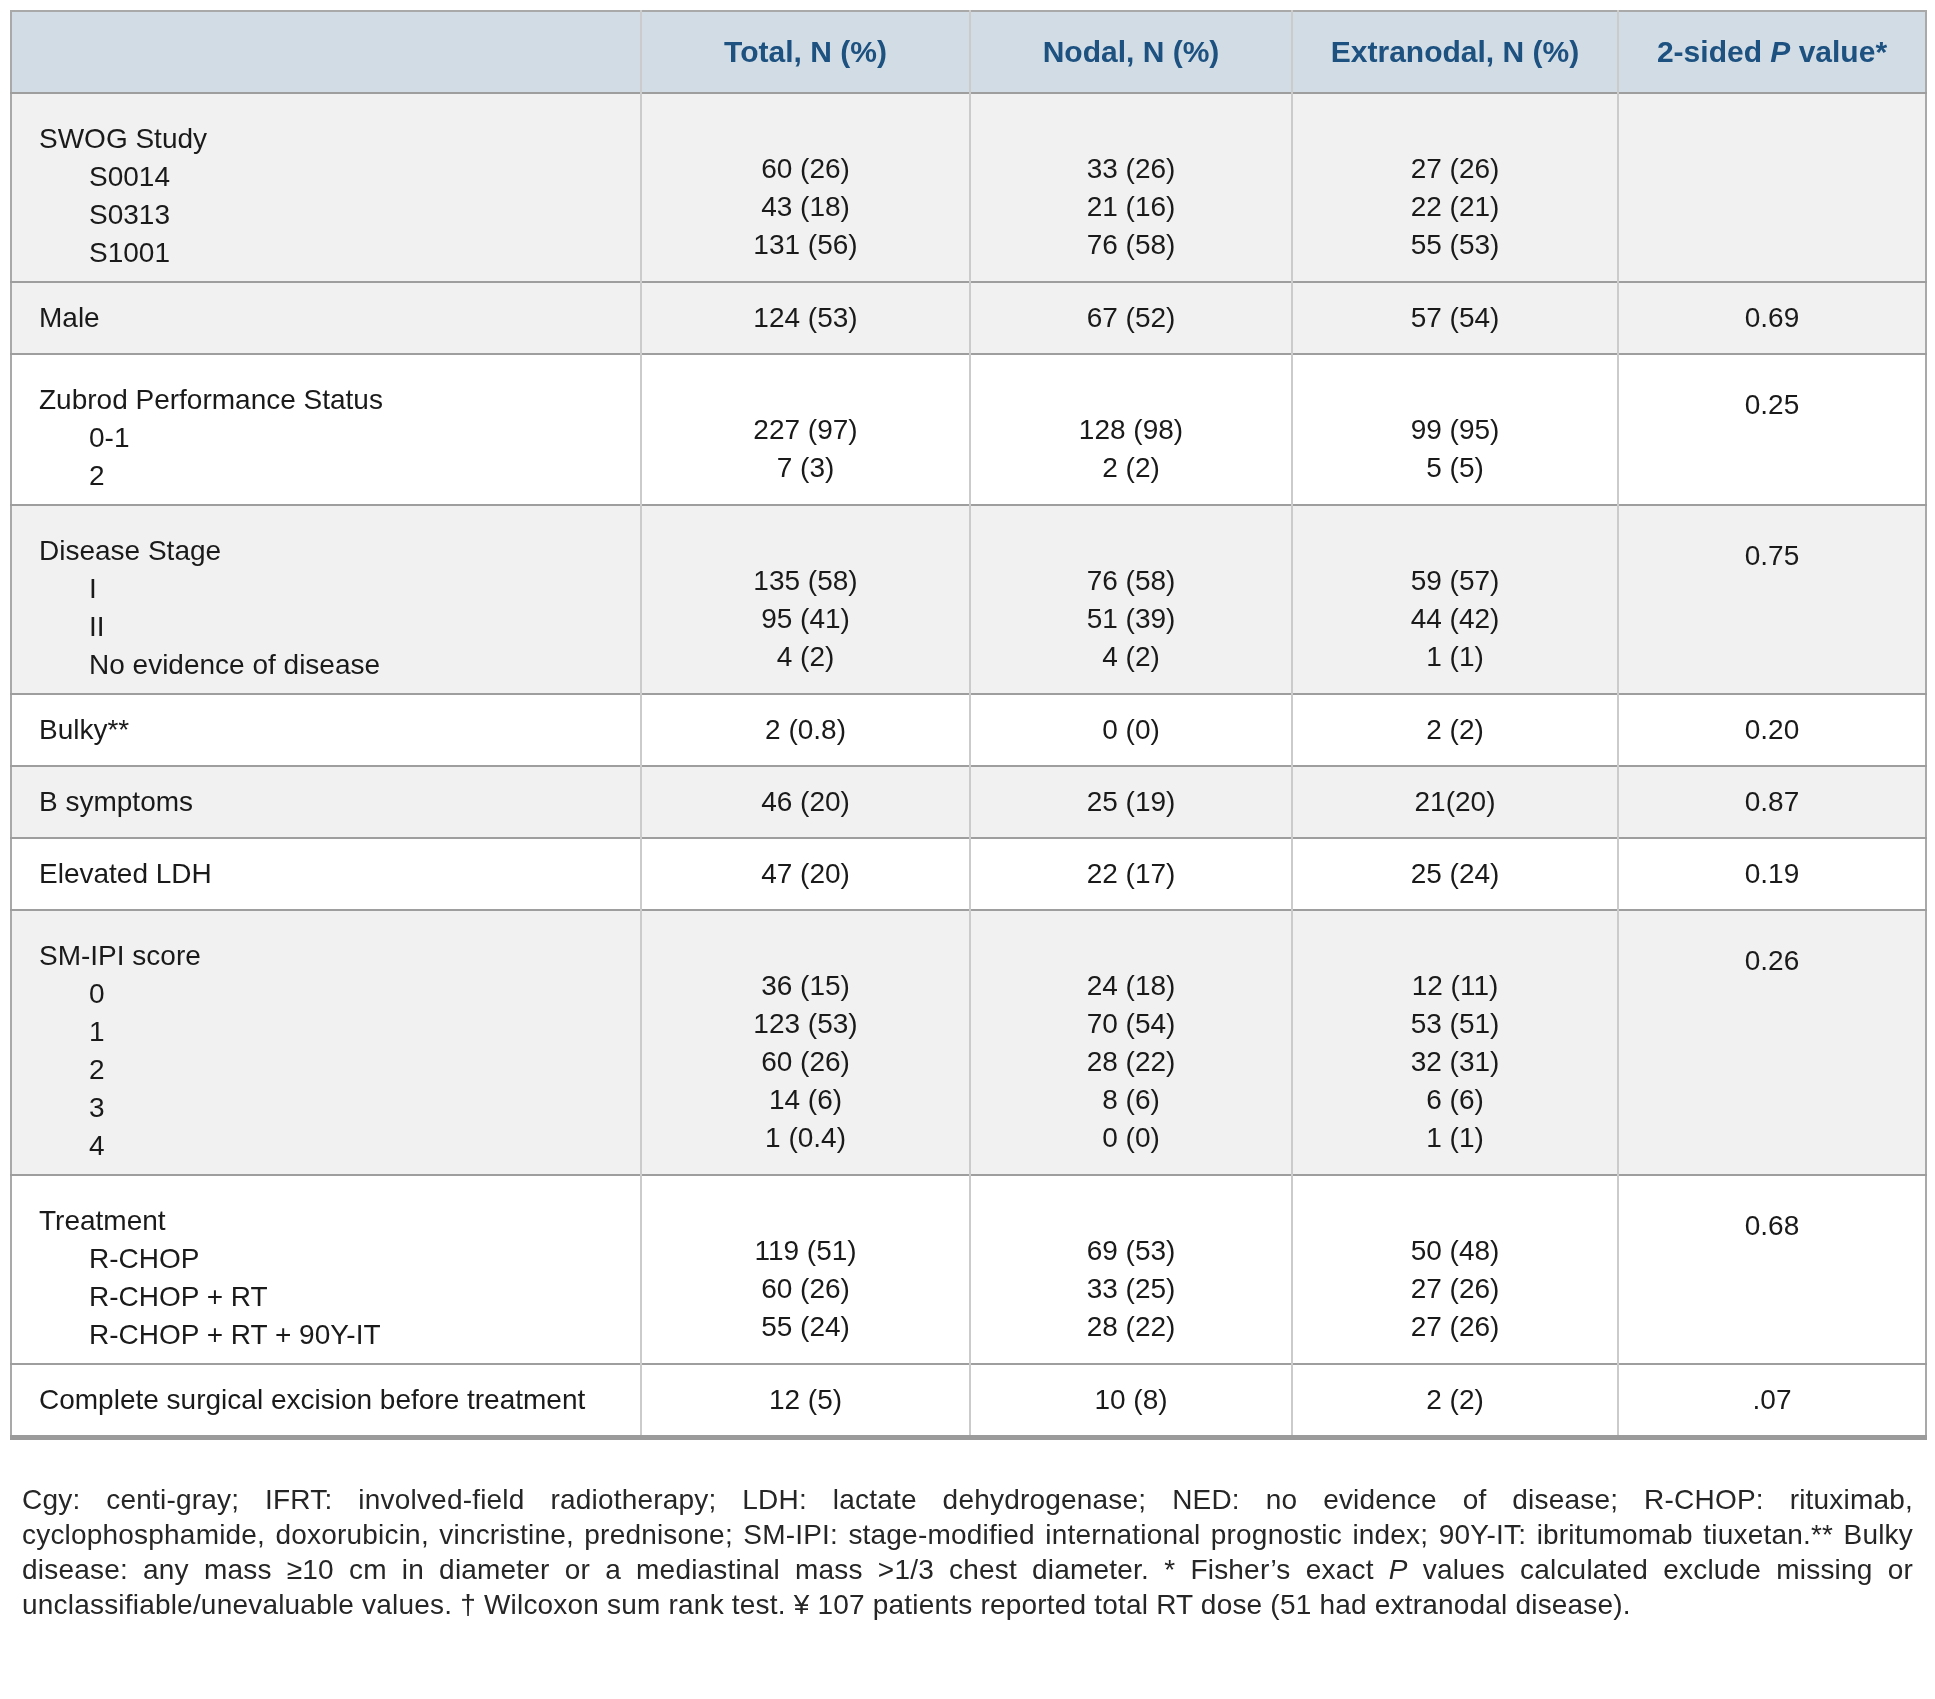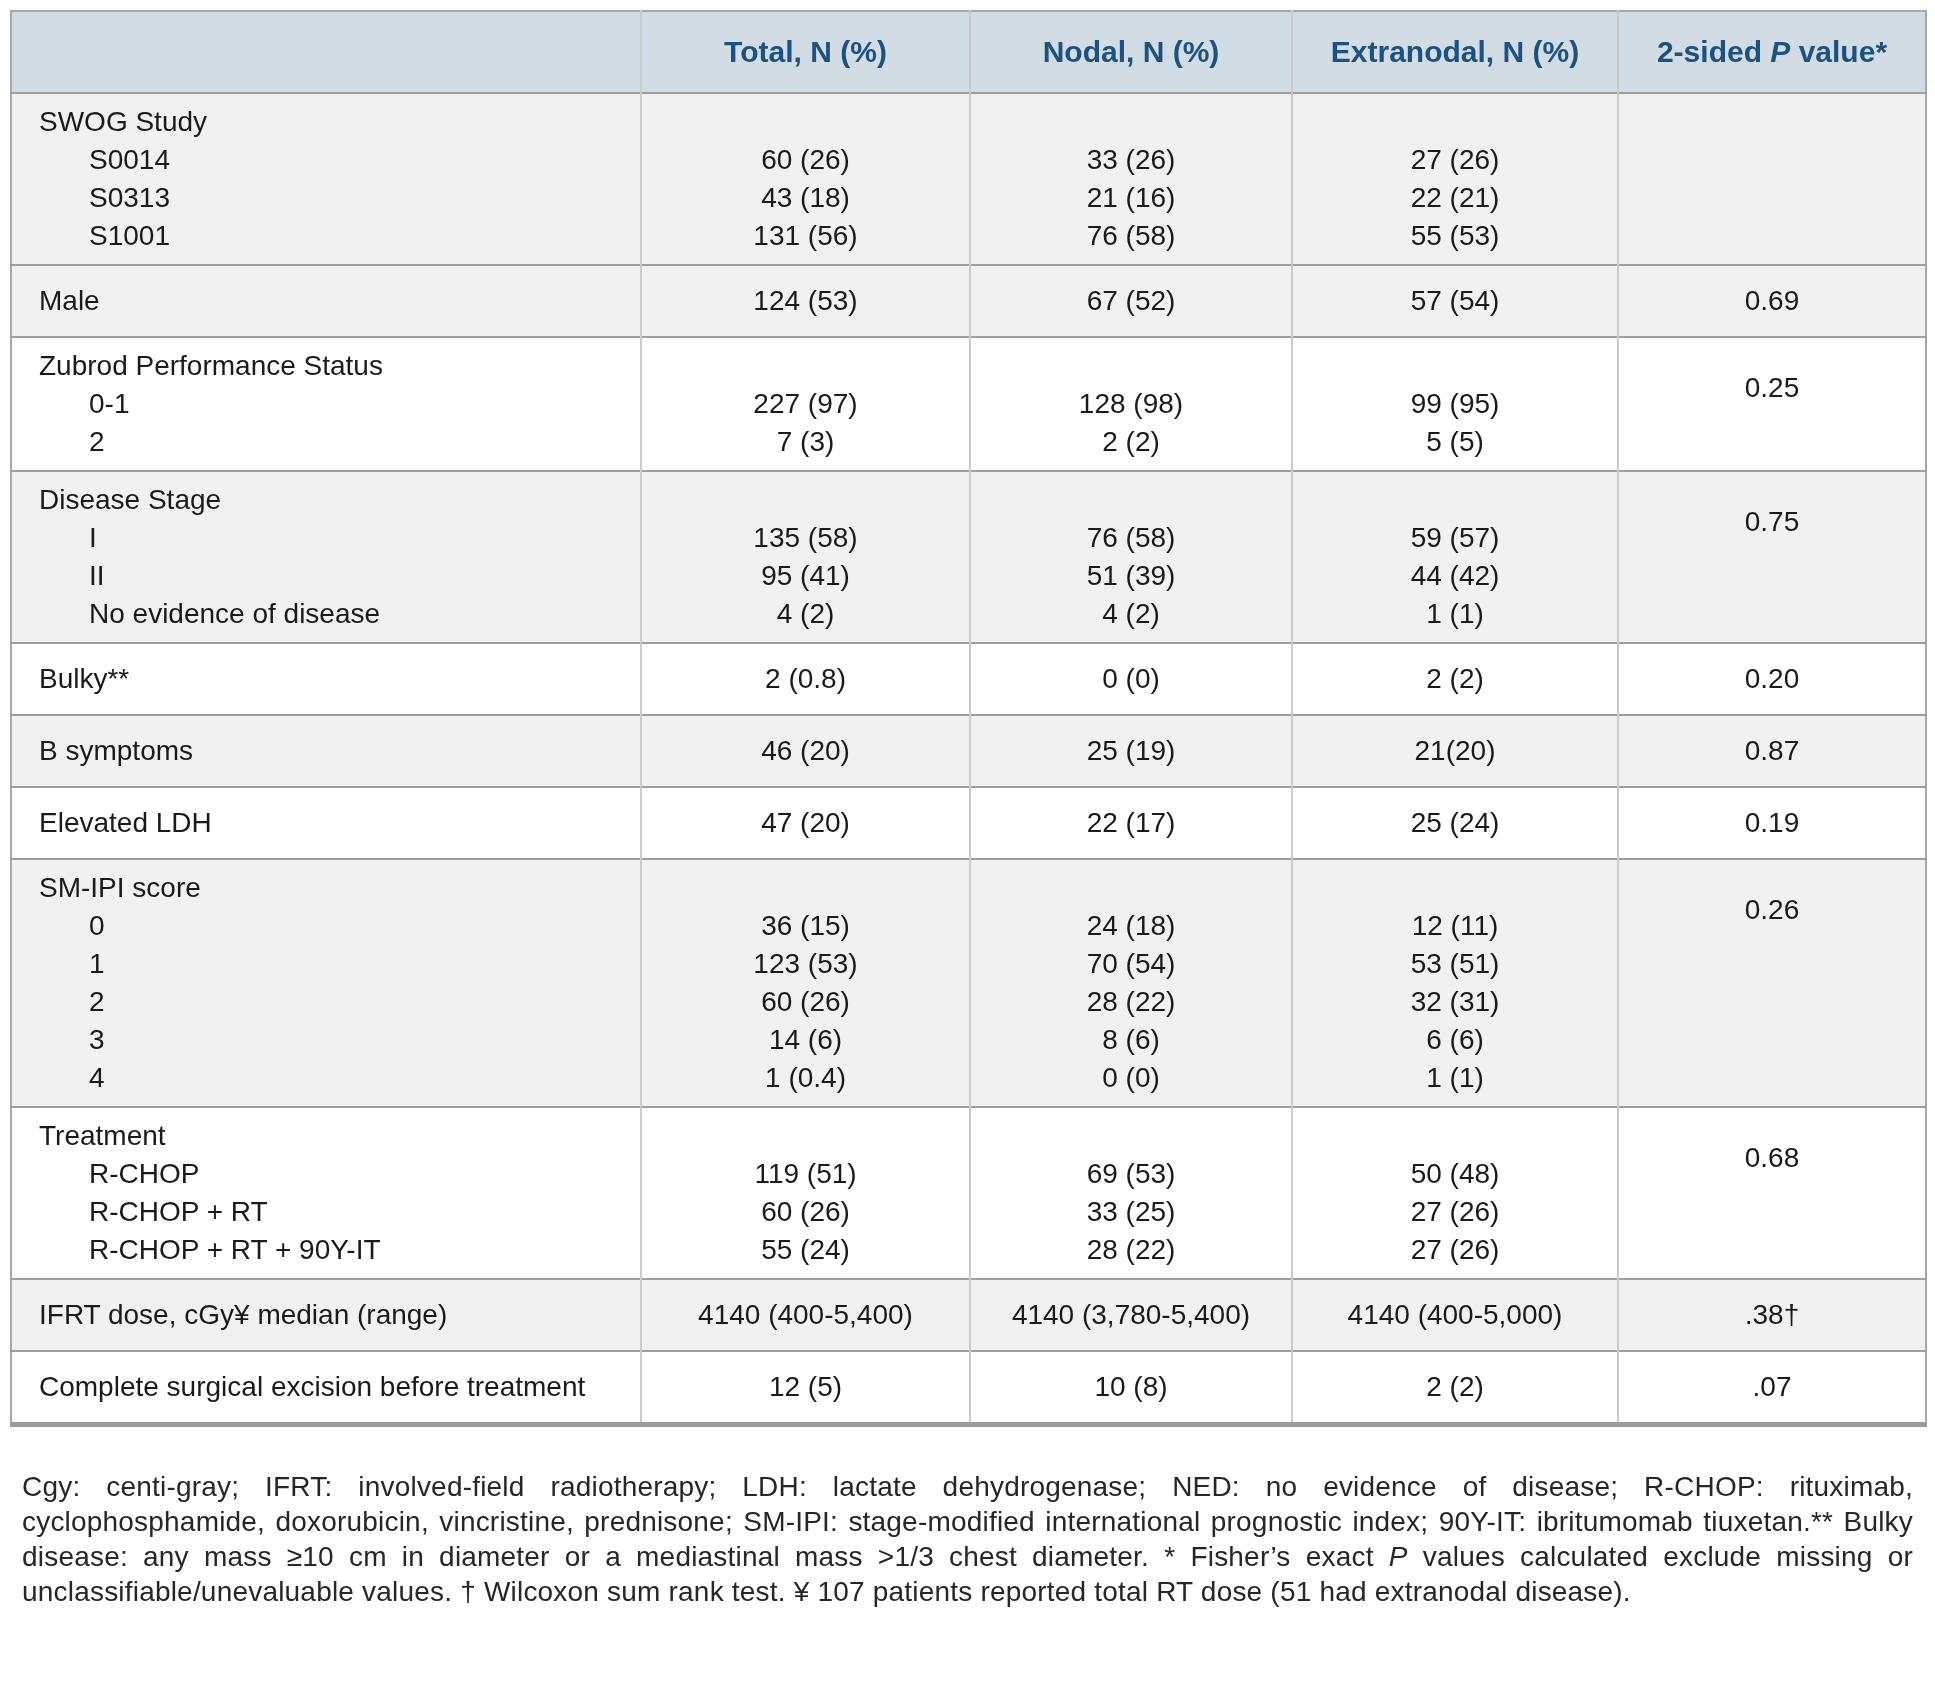--- a/index.html
+++ b/index.html
@@ -16,21 +16,21 @@
     background:#d2dce5;color:#1c5180;font-weight:bold;font-size:30px;
     height:80px;vertical-align:middle;padding:0 6px;
   }
   th i{font-style:italic;}
   thead tr{border-bottom:2px solid #9e9e9e;}
   tbody tr{border-top:2px solid #9e9e9e;}
   tbody tr.shaded{background:#f1f1f1;}
   td{font-size:28px;line-height:38px;vertical-align:middle;}
   td+td,th+th{border-left:2px solid #cbcbcb;}
   .lbl-cell{text-align:left;padding:16px 10px 16px 27px;}
-  tr.multi .lbl-cell{padding-top:9px;padding-bottom:9px;}
+  tr.multi .lbl-cell{padding-top:26px;padding-bottom:9px;}
   .sub{padding-left:50px;}
   .val-cell{text-align:center;padding:16px 6px;}
   tr.multi .val-cell{padding:9px 6px;}
   .p-cell{text-align:center;padding:16px 6px;}
   tr.multi .p-cell{vertical-align:top;padding:9px 6px;}
   tr.multi .p-cell .pv{margin-top:22px;}
   .ln.blank{visibility:hidden;}
   .footnote{
     margin:42px 12px 0 12px;font-size:28px;line-height:35px;
     text-align:justify;color:#262626;letter-spacing:0.2px;
@@ -267,37 +267,20 @@
           <td class="val-cell">
             <div class="ln blank">&nbsp;</div>
             <div class="ln">50 (48)</div>
             <div class="ln">27 (26)</div>
             <div class="ln">27 (26)</div>
           </td>
           <td class="p-cell">
             <div class="pv">0.68</div>
           </td>
         </tr>
-        <tr class="shaded">
-          <td class="lbl-cell">
-            <div class="lbl">IFRT dose, cGy¥ median (range)</div>
-          </td>
-          <td class="val-cell">
-            <div class="ln">4140 (400-5,400)</div>
-          </td>
-          <td class="val-cell">
-            <div class="ln">4140 (3,780-5,400)</div>
-          </td>
-          <td class="val-cell">
-            <div class="ln">4140 (400-5,000)</div>
-          </td>
-          <td class="p-cell">
-            <div class="pv">.38†</div>
-          </td>
-        </tr>
         <tr>
           <td class="lbl-cell">
             <div class="lbl">Complete surgical excision before treatment</div>
           </td>
           <td class="val-cell">
             <div class="ln">12 (5)</div>
           </td>
           <td class="val-cell">
             <div class="ln">10 (8)</div>
           </td>

